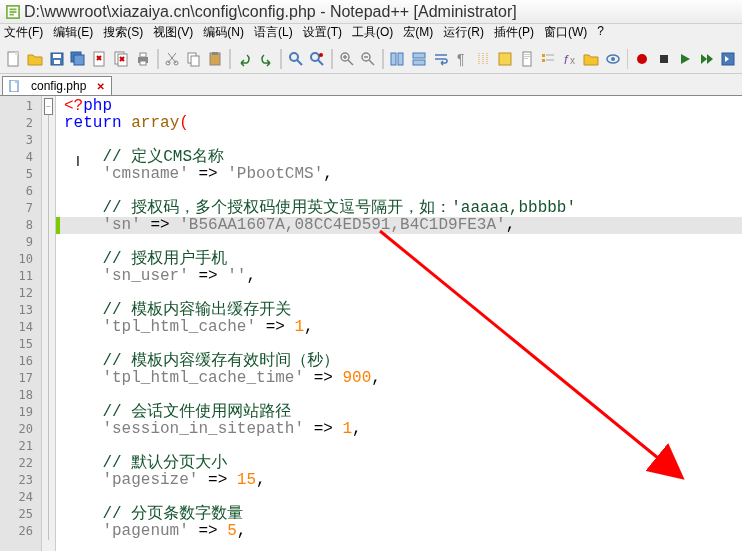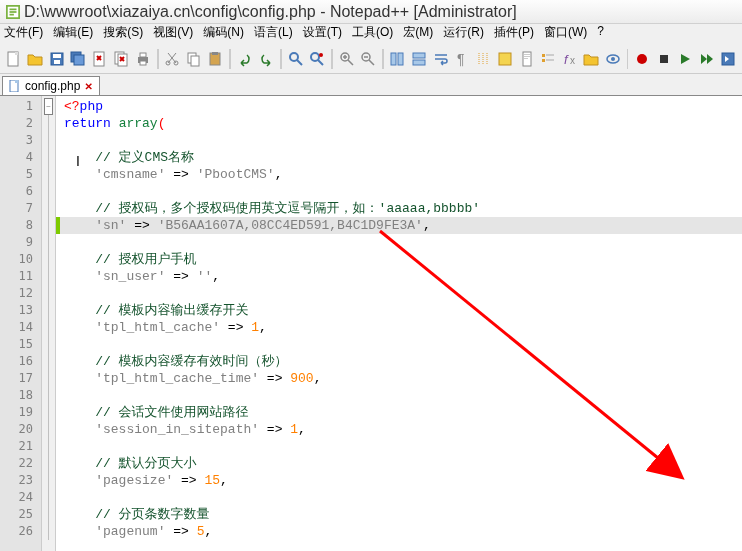--- a/index.html
+++ b/index.html
@@ -6,37 +6,37 @@
 body { font-family: "Microsoft YaHei", sans-serif; font-size: 12px; background: #f0f0f0; width: 742px; height: 551px; overflow: hidden; position: relative; }
 .title-bar { background: linear-gradient(#fdfdfd, #ececec); height: 24px; border-bottom: 1px solid #d0d0d0; display: flex; align-items: center; padding: 0 6px; }
 .title-icon { width: 14px; height: 14px; margin-right: 4px; }
 .title-text { color: #333; font-size: 16px; }
 .menu-bar { height: 20px; background: #f0f0f0; display: flex; padding: 0 4px; gap: 10px; font-size: 12px; color: #000; }
 .menu-bar span { cursor: default; }
 .toolbar { height: 30px; background: #f0f0f0; display: flex; align-items: center; padding: 0 4px; gap: 2px; border-bottom: 1px solid #ccc; }
 .tool-btn { width: 22px; height: 22px; display: flex; align-items: center; justify-content: center; cursor: pointer; }
 .tool-sep { width: 2px; height: 20px; background: #ccc; margin: 0 2px; }
 .tab-bar { height: 22px; background: #f0f0f0; display: flex; align-items: flex-end; padding: 0 2px; border-bottom: 1px solid #888; }
-.tab { background: #fff; border: 1px solid #888; border-bottom: none; padding: 2px 6px; display: flex; align-items: center; gap: 4px; font-size: 12px; }
+.tab { background: #fff; border: 1px solid #888; border-bottom: none; padding: 2px 6px; display: flex; align-items: center; gap: 10px; font-size: 12px; }
 .tab-close { color: #c00; font-weight: bold; cursor: pointer; font-size: 10px; }
 .editor { display: flex; height: calc(551px - 24px - 20px - 30px - 22px); background: #fff; position: relative; }
 .gutter { width: 42px; background: #e4e4e4; border-right: 1px solid #ccc; text-align: right; padding-top: 2px; }
 .gutter div { color: #808080; font-size: 12px; font-family: Consolas, monospace; height: 17px; line-height: 17px; padding-right: 8px; }
 .fold { width: 14px; background: #f0f0f0; border-right: 1px solid #ccc; padding-top: 2px; }
 .fold div { height: 17px; display: flex; align-items: center; justify-content: center; }
 .fold-box { width: 9px; height: 9px; border: 1px solid #808080; background: #fff; font-size: 8px; line-height: 7px; text-align: center; color: #808080; }
 .fold-line { width: 1px; height: 17px; background: #c0c0c0; }
 .change { width: 4px; padding-top: 2px; }
 .change div { height: 17px; }
 .change .mod { background: #7eca00; }
-.code { flex: 1; font-family: Consolas, "Courier New", monospace; font-size: 13px; padding-top: 2px; white-space: pre; }
+.code { flex: 1; font-family: Consolas, "Courier New", monospace; font-size: 16px; padding-top: 2px; white-space: pre; }
 .code-line { height: 17px; line-height: 17px; padding-left: 4px; }
 .hl-line { background: #e5e5e5; }
 .kw { color: #0000ff; }
-.func { color: #15803d; }
+.func { color: #a16207; }
 .br { color: #ff0000; }
 .cm { color: #14532d; }
 .str { color: #808080; }
 .num { color: #ff8000; }
 .arrow-overlay { position: absolute; top: 0; left: 0; pointer-events: none; }
 .cursor-ibeam { position: absolute; font-size: 14px; color: #000; }
 </style>
 </head>
 <body>
 

